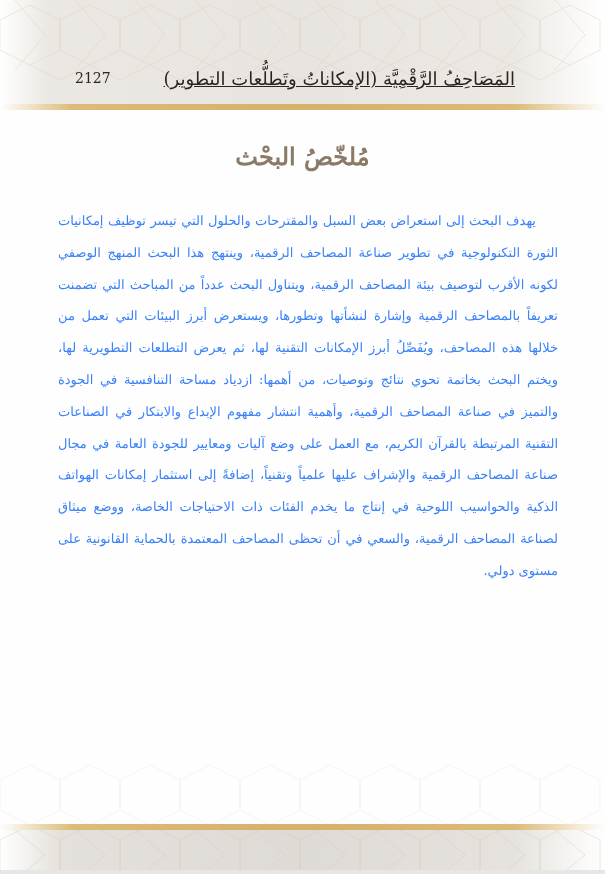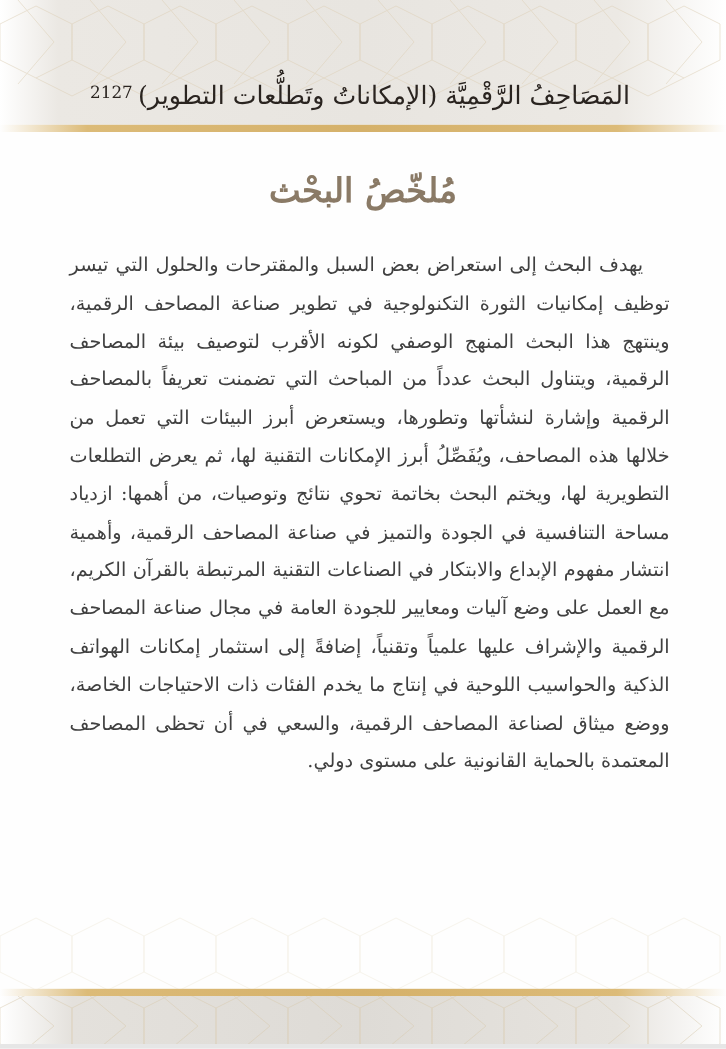--- a/index.html
+++ b/index.html
@@ -68,54 +68,55 @@
     .white-pattern {
       position: absolute;
       left: 0;
       top: 760px;
       width: 605px;
       height: 64px;
       opacity: 0.35;
     }
     .running-head {
       position: absolute;
-      right: 80px;
+      right: 90px;
       top: 68px;
-      font-size: 21px;
+      font-size: 18px;
       color: #2a2420;
       white-space: nowrap;
+      text-decoration: underline;
     }
     .page-number {
       position: absolute;
       left: 75px;
       top: 70px;
       font-size: 14px;
       color: #2a2420;
       direction: rtl;
     }
     .title {
       position: absolute;
       left: 0;
       width: 605px;
       top: 142px;
       text-align: center;
-      font-size: 28px;
+      font-size: 24px;
       font-weight: bold;
       color: #8a7a66;
     }
     .abstract {
       position: absolute;
       right: 47px;
       width: 500px;
       top: 205px;
       text-align: justify;
       text-align-last: right;
-      font-size: 16px;
+      font-size: 13px;
       line-height: 31.8px;
-      color: #404040;
+      color: #3b82f6;
       text-indent: 22px;
     }
   </style>
 </head>
 <body>
 
 <div class="page">
 
   <div class="header-band">
     <svg class="pattern" width="605" height="104" viewBox="0 0 605 104" xmlns="http://www.w3.org/2000/svg">

